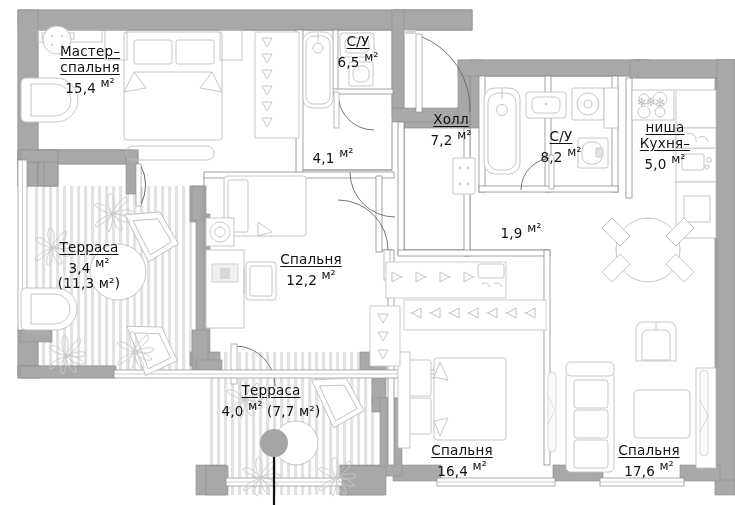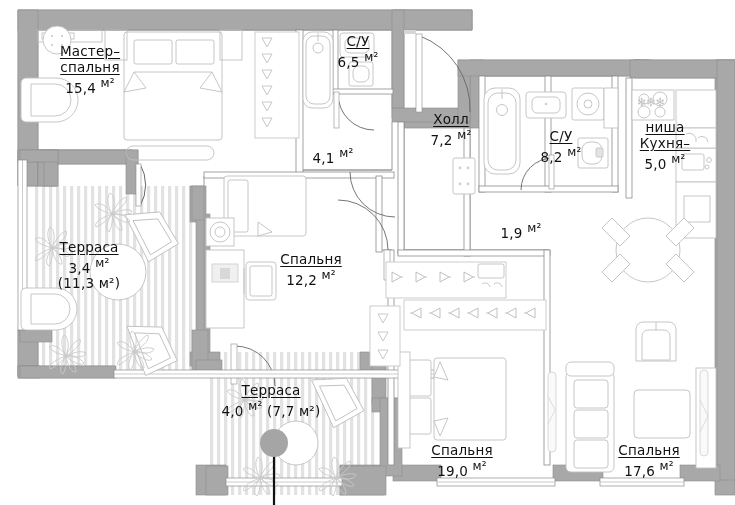--- a/index.html
+++ b/index.html
@@ -566,21 +566,21 @@
   <span class="ar"><span>12,2</span> <span class="sup">м²</span></span>
 </div>
 
 <div class="lbl" style="left:181px;top:383px;width:180px;">
   <span class="nm">Терраса</span>
   <span class="ar"><span>4,0</span> <span class="sup">м²</span> <span>(7,7 м²)</span></span>
 </div>
 
 <div class="lbl" style="left:402px;top:443px;width:120px;">
   <span class="nm">Спальня</span>
-  <span class="ar"><span>19,0</span> <span class="sup">м²</span></span>
+  <span class="ar"><span>16,4</span> <span class="sup">м²</span></span>
 </div>
 
 <div class="lbl" style="left:589px;top:443px;width:120px;">
   <span class="nm">Спальня</span>
   <span class="ar"><span>17,6</span> <span class="sup">м²</span></span>
 </div>
 
 </div>
 
 </body></html>

